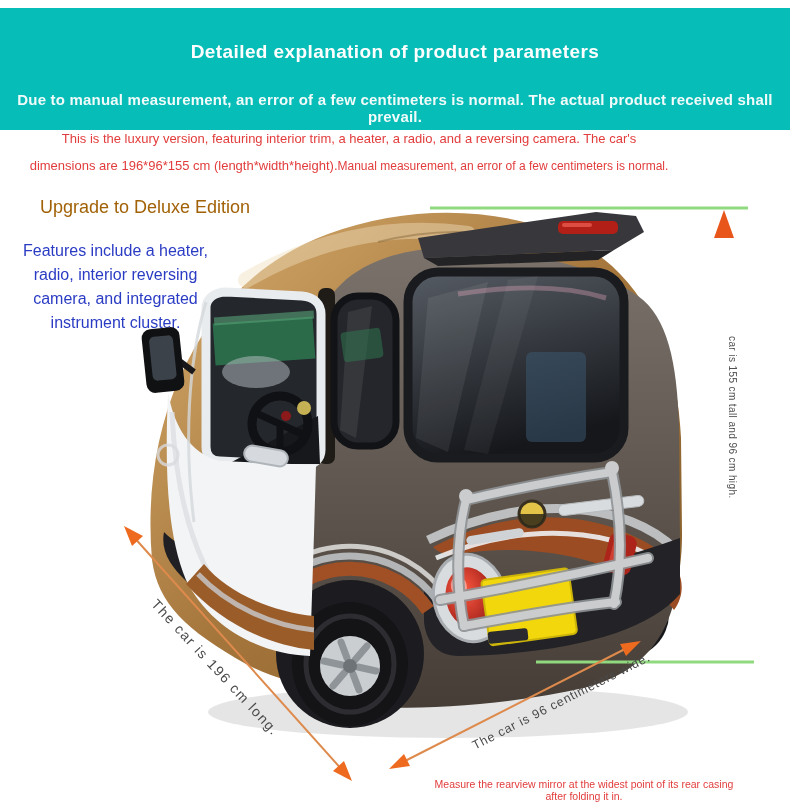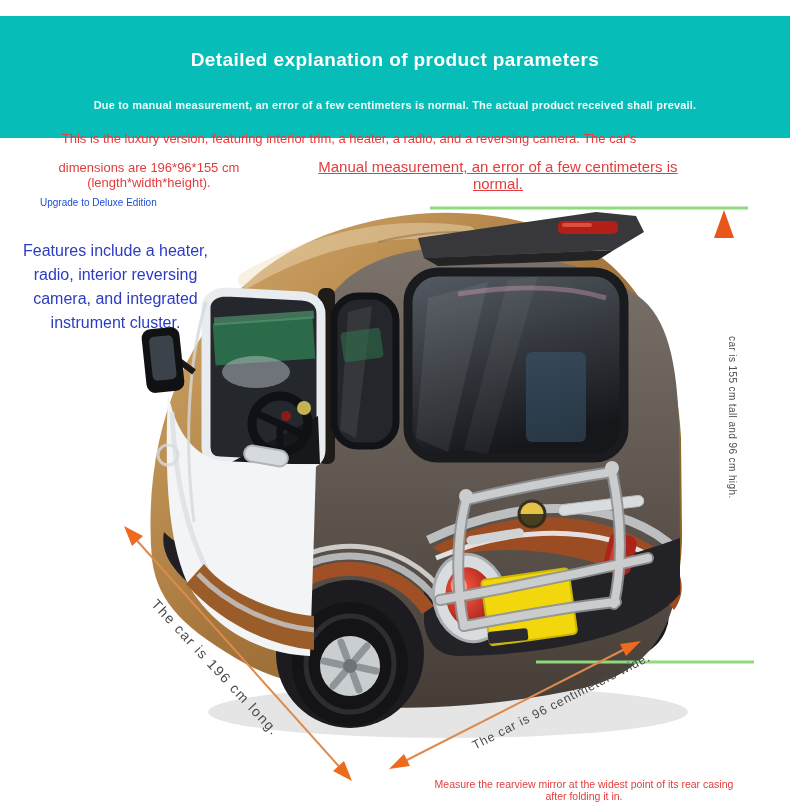--- a/index.html
+++ b/index.html
@@ -4,40 +4,40 @@
 <style>
   html,body{margin:0;padding:0;}
   body{
     width:790px;height:808px;position:relative;overflow:hidden;
     background:#ffffff;
     font-family:"Liberation Sans", sans-serif;
   }
   .abs{position:absolute;}
   
   .banner{
-    left:0;top:16px;width:790px;height:122px;
+    left:0;top:8px;width:790px;height:122px;
     background:#07bdb8;
     text-align:center;
   }
   .banner-title{
     margin:0;padding-top:33px;
     font-size:19px;font-weight:700;color:#ffffff;letter-spacing:.4px;
   }
   .banner-sub{
     margin:0;padding-top:28px;
-    font-size:11px;font-weight:700;color:#f0fbfa;letter-spacing:.2px;
+    font-size:15px;font-weight:700;color:#f0fbfa;letter-spacing:.2px;
   }
   
   .intro{left:0;top:126px;width:698px;text-align:center;color:#e23c3c;}
   .intro-line1{font-size:13px;line-height:26px;}
   .intro-row{display:flex;justify-content:center;align-items:baseline;margin-top:6px;}
   .intro-line2{font-size:13px;}
-  .intro-note{font-size:15px;text-decoration:underline;}
-  
-  .upgrade-heading{left:40px;top:197px;font-size:10px;color:#1d4ed8;}
+  .intro-note{font-size:12px;}
+  
+  .upgrade-heading{left:40px;top:197px;font-size:18px;color:#a16207;}
   .features{left:8px;top:239px;width:215px;font-size:16px;color:#2b3cc4;line-height:24px;text-align:center;}
   
   .label-length{
     left:160px;top:596px;font-size:14px;color:#4a4a4a;letter-spacing:1.5px;
     transform:rotate(47deg);transform-origin:0 0;white-space:nowrap;
   }
   .label-width{
     left:470px;top:740px;font-size:12.5px;color:#4a4a4a;letter-spacing:.8px;
     transform:rotate(-27deg);transform-origin:0 0;white-space:nowrap;
   }

